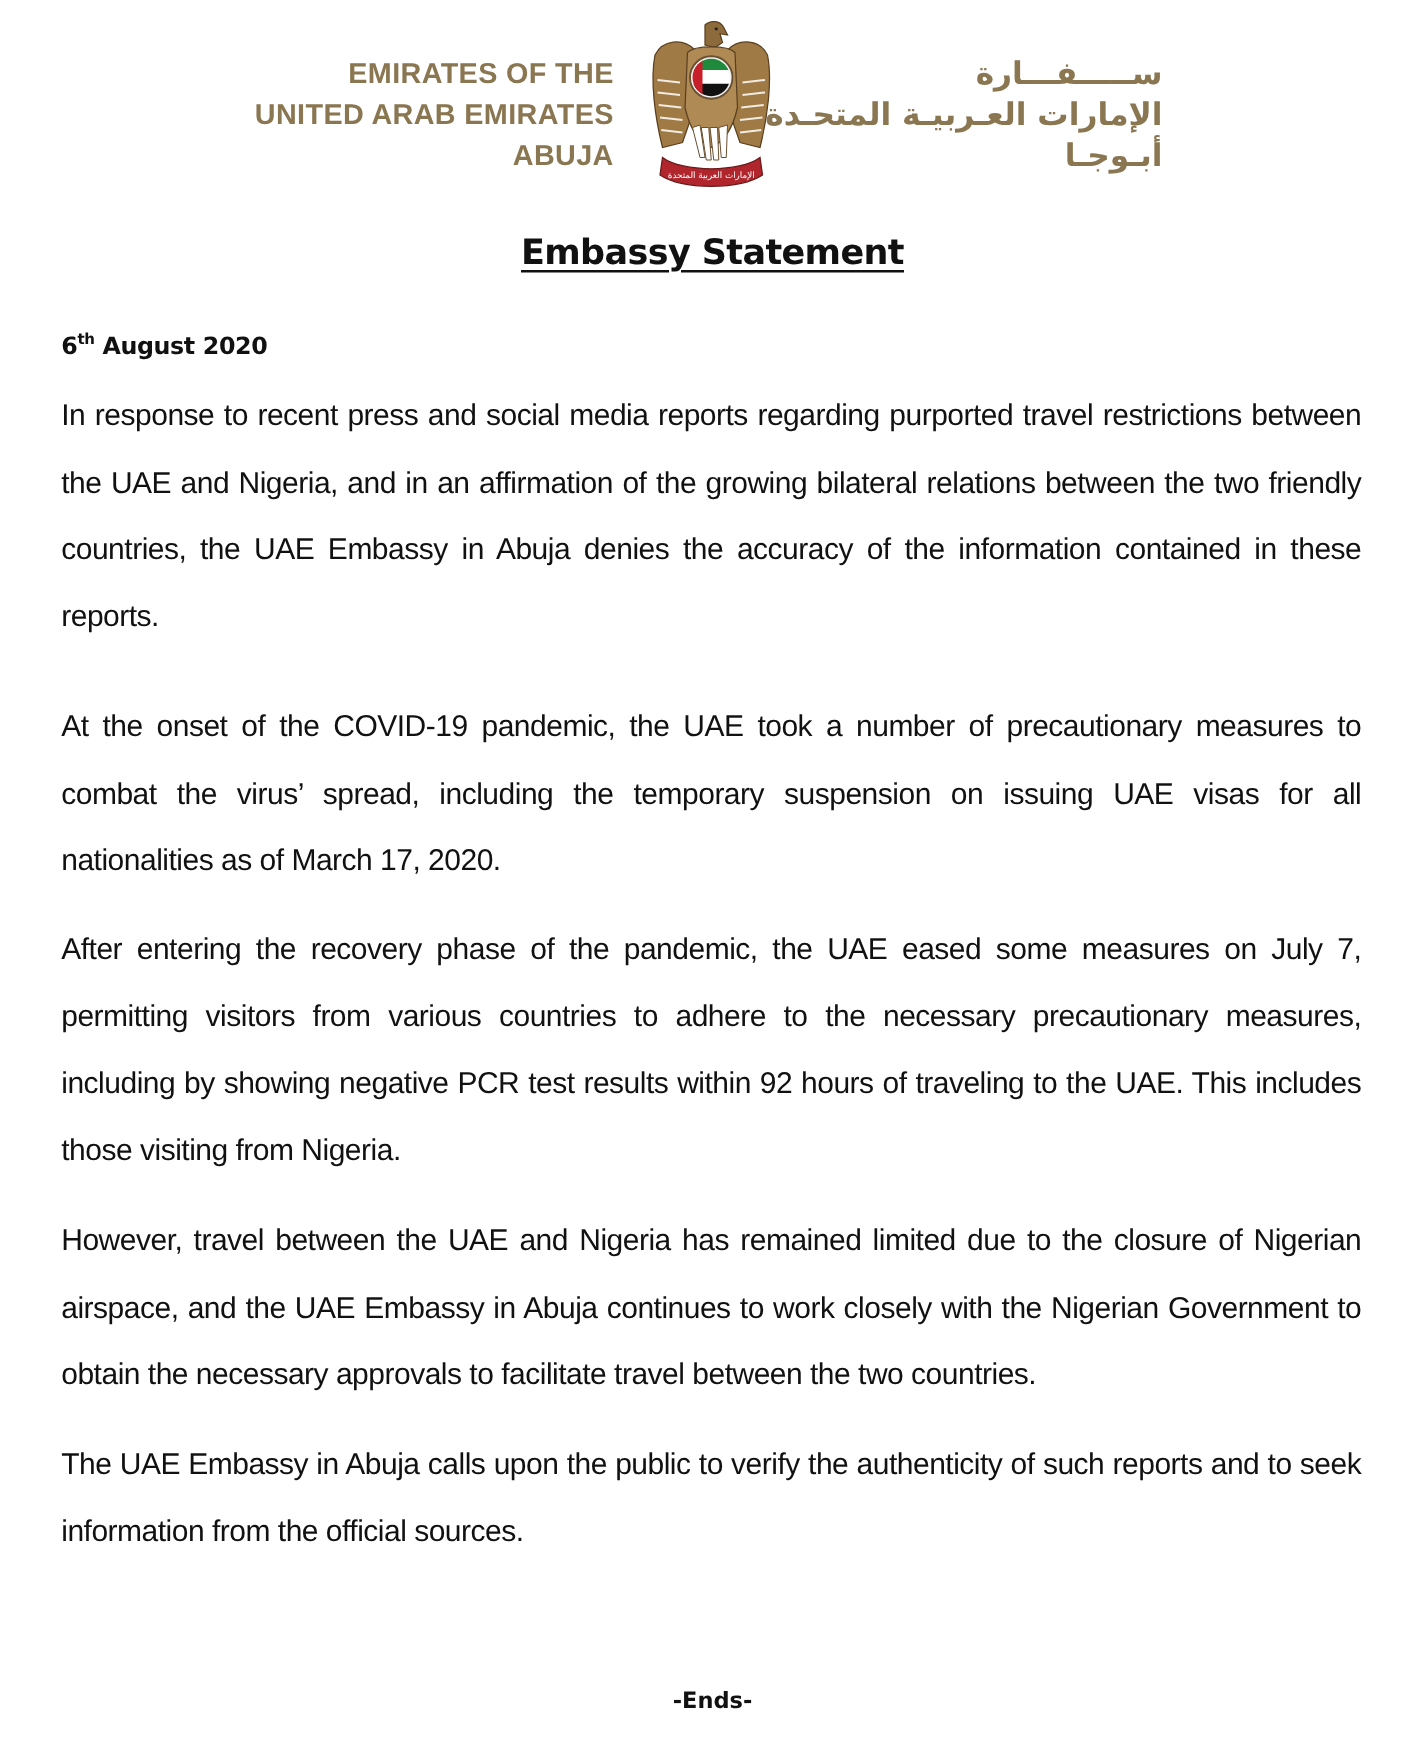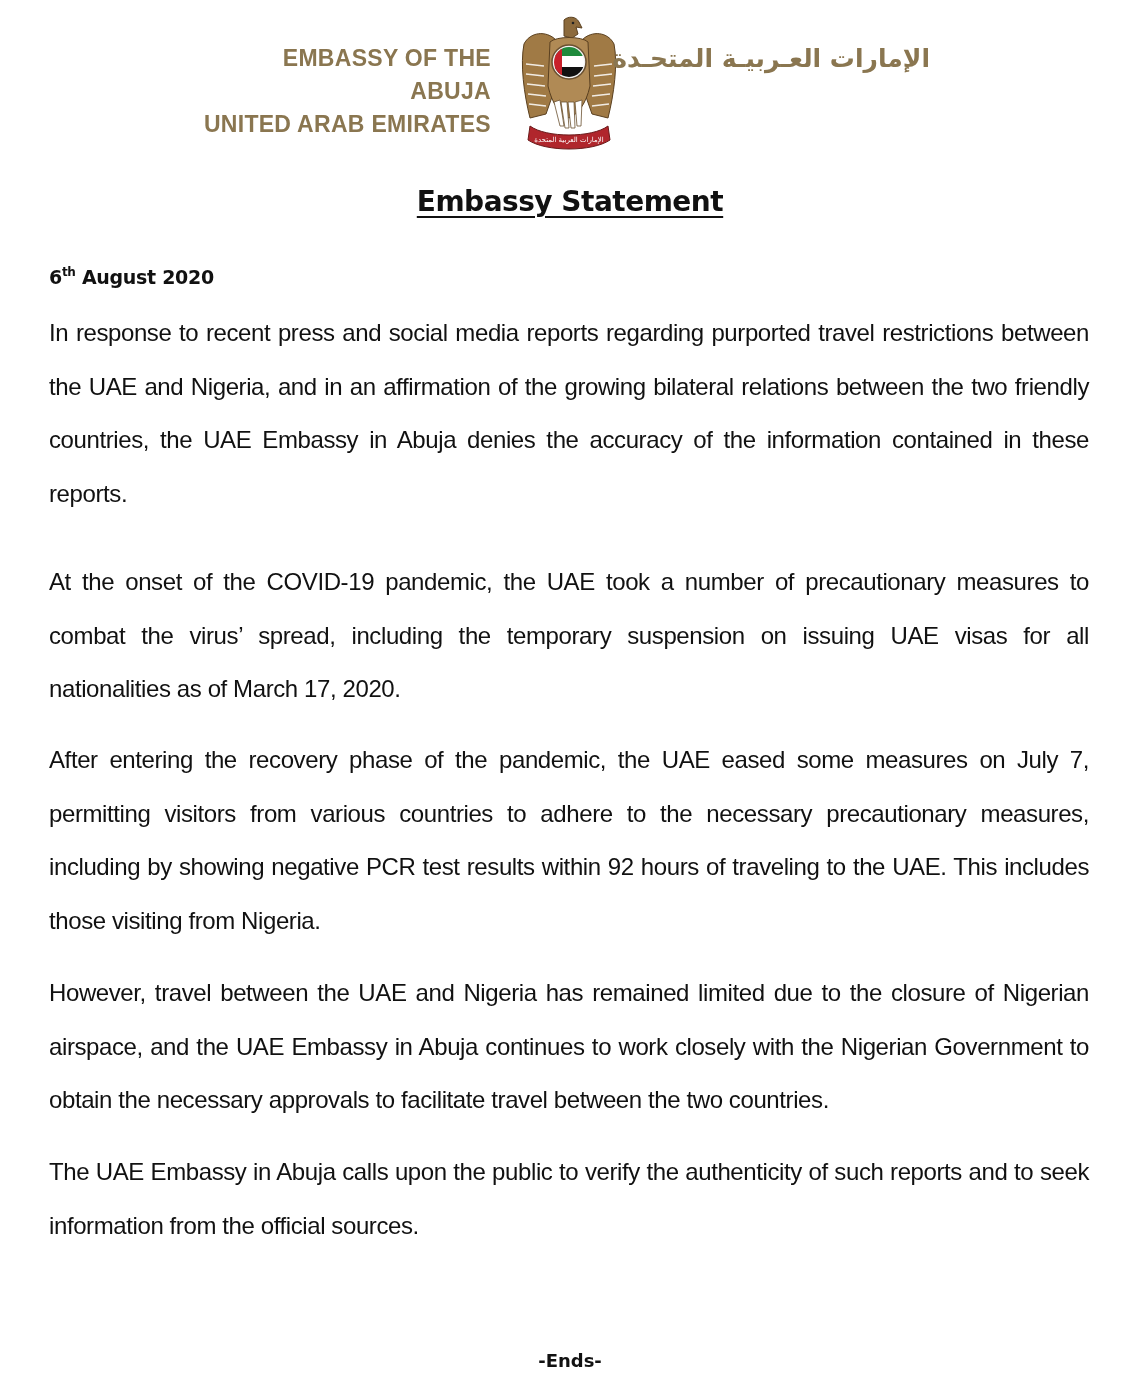--- a/index.html
+++ b/index.html
@@ -30,23 +30,23 @@
     #p4 { top: 966px; }
     #p5 { top: 1145px; }
     .ends { position: absolute; top: 1350px; left: 0; width: 1140px; text-align: center;
             font-family: "DejaVu Sans", sans-serif; font-weight: bold; font-size: 18px; color: #111; }
   </style>
 </head>
 <body>
 
 <div class="letterhead">
   <div class="lh-en">
-    <div>EMBASSY OF THE</div>
+    <div>EMIRATES OF THE</div>
+    <div>UNITED ARAB EMIRATES</div>
     <div>ABUJA</div>
-    <div>UNITED ARAB EMIRATES</div>
   </div>
 
   <svg class="emblem" viewBox="0 0 106 140">
 
     <path d="M48 6 C52 2 60 2 63 8 L66 14 L60 13 L62 20 L56 24 L48 22 Z" fill="#8c6a3c" stroke="#5a4020" stroke-width="1"></path>
     <circle cx="57" cy="9" r="1.3" fill="#222"></circle>
 
     <path d="M8 30 C14 18 30 16 40 26 L44 60 L30 100 L14 104 C8 80 4 50 8 30 Z" fill="#a07a45" stroke="#5a4020" stroke-width="1"></path>
     <path d="M98 30 C92 18 76 16 66 26 L62 60 L76 100 L92 104 C98 80 102 50 98 30 Z" fill="#a07a45" stroke="#5a4020" stroke-width="1"></path>
 
@@ -73,21 +73,23 @@
       <rect x="36" y="42" width="36" height="11" fill="#ffffff"></rect>
       <rect x="36" y="53" width="36" height="11" fill="#111111"></rect>
       <rect x="36" y="31" width="10" height="33" fill="#c8202a"></rect>
     </g>
 
     <path d="M14 112 C30 124 76 124 92 112 L94 126 C76 138 30 138 12 126 Z" fill="#b0262c" stroke="#6a1a1a" stroke-width="1"></path>
     <text x="53" y="128" text-anchor="middle" font-size="7" fill="#ffffff" font-family="DejaVu Sans, sans-serif">الإمارات العربية المتحدة</text>
   </svg>
 
   <div class="lh-ar">
+    <div>ســـــفـــارة</div>
     <div>الإمارات العـربيـة المتحـدة</div>
+    <div>أبـوجـا</div>
   </div>
 </div>
 
 <div class="title">
   <span>Embassy Statement</span>
 </div>
 
 <div class="date"><span>6</span><sup>th</sup><span> August 2020</span></div>
 
 <div class="body-text" id="p1">

